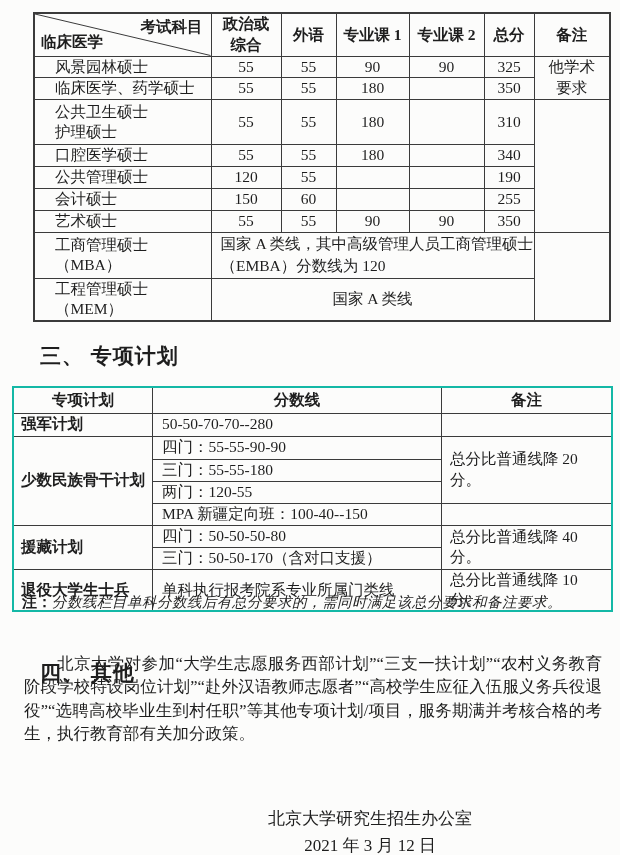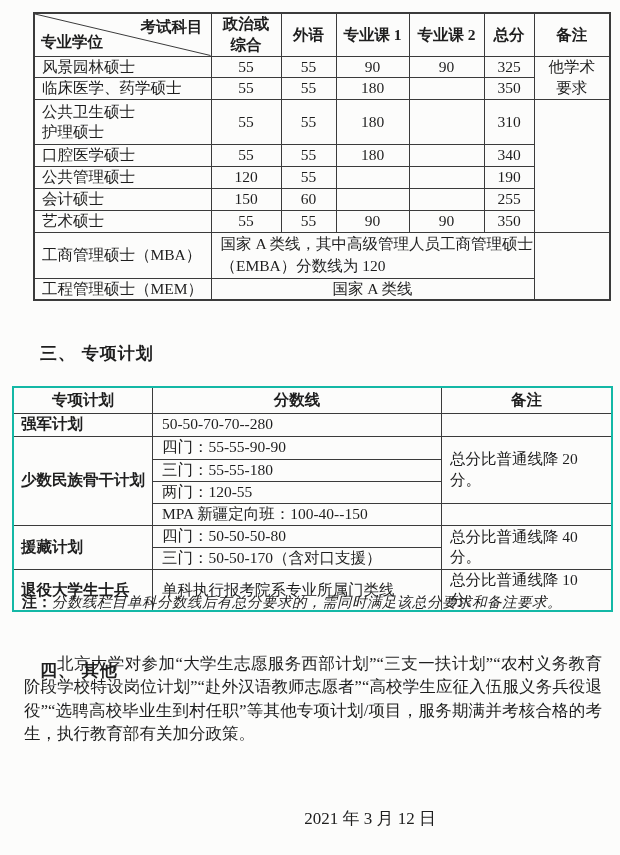--- a/index.html
+++ b/index.html
@@ -9,33 +9,33 @@
     font-family:"Liberation Serif","DejaVu Serif",serif;
     overflow:hidden;
   }
   table{border-collapse:collapse;table-layout:fixed;position:absolute;}
   td{border:1px solid #3b3b3b;vertical-align:middle;font-size:15.5px;
      overflow:hidden;padding:0;line-height:1.32;}
   .t1{left:33px;top:12px;width:576px;border:2px solid #3b3b3b;}
   .t2{left:12px;top:386px;width:601px;border:2px solid #14b8a6;}
   .hc{font-weight:bold;text-align:center;}
   .pre{white-space:pre-line;}
-  .prog{text-align:left;padding-left:7px;margin-left:38px;}
+  .prog{text-align:left;padding-left:20px;margin-left:38px;}
   .num{text-align:center;}
   .remark{text-align:center;}
   .corner{position:relative;padding:0;}
   .corner svg{position:absolute;left:0;top:0;width:100%;height:100%;display:block;}
   .corner .c-top{position:absolute;top:3px;right:8px;font-weight:bold;}
   .corner .c-bot{position:absolute;bottom:3px;left:6px;font-weight:bold;}
   .mbanote{text-align:left;padding-left:9px;line-height:22px;}
   .memnote{text-align:center;}
   .score-cell{text-align:left;padding-left:9px;}
   .plan-cell{text-align:left;padding-left:7px;font-weight:bold;}
   .rem-cell{text-align:left;padding-left:8px;}
-  .heading{position:absolute;font-weight:bold;font-size:17px;
+  .heading{position:absolute;font-weight:bold;font-size:21px;
      font-family:"Liberation Sans","DejaVu Sans",sans-serif;letter-spacing:1px;}
   .note-line{position:absolute;left:22px;top:593px;width:586px;font-size:14.5px;}
   .note-line .note-prefix{font-weight:bold;font-style:normal;font-size:15px;}
   .note-line .note-body{font-style:italic;letter-spacing:.5px;}
   .para{position:absolute;left:24px;top:652px;width:578px;
      font-size:16.5px;line-height:23.4px;text-align:justify;text-indent:2em;}
   .signature{position:absolute;left:180px;top:805px;width:380px;
      text-align:center;font-size:17px;line-height:27px;}
 </style>
 </head>
@@ -51,21 +51,21 @@
       <col style="width:50px">
       <col style="width:76px">
   </colgroup>
   <tbody>
   <tr style="height:43px">
     <td class="corner">
       <svg viewBox="0 0 100 100" preserveAspectRatio="none">
         <line x1="0" y1="0" x2="100" y2="100" stroke="#3b3b3b" stroke-width="1" vector-effect="non-scaling-stroke"></line>
       </svg>
       <span class="c-top">考试科目</span>
-      <span class="c-bot">专业学位</span>
+      <span class="c-bot">临床医学</span>
     </td>
     <td class="hc pre">政治或
 综合</td>
     <td class="hc">外语</td>
     <td class="hc">专业课 1</td>
     <td class="hc">专业课 2</td>
     <td class="hc">总分</td>
     <td class="hc">备注</td>
   </tr>
   <tr style="height:21px">
@@ -192,14 +192,15 @@
 </table>
 
 <div class="note-line">
   <span class="note-prefix">注：</span><span class="note-body">分数线栏目单科分数线后有总分要求的，需同时满足该总分要求和备注要求。</span>
 </div>
 
 <div class="heading" style="left:40px;top:630px;margin-top:29px;">四、 其他</div>
 <div class="para">北京大学对参加“大学生志愿服务西部计划”“三支一扶计划”“农村义务教育阶段学校特设岗位计划”“赴外汉语教师志愿者”“高校学生应征入伍服义务兵役退役”“选聘高校毕业生到村任职”等其他专项计划/项目，服务期满并考核合格的考生，执行教育部有关加分政策。</div>
 
 <div class="signature">
+  <div>北京大学研究生招生办公室</div>
   <div>2021 年 3 月 12 日</div>
 </div>
 
 </body></html>

